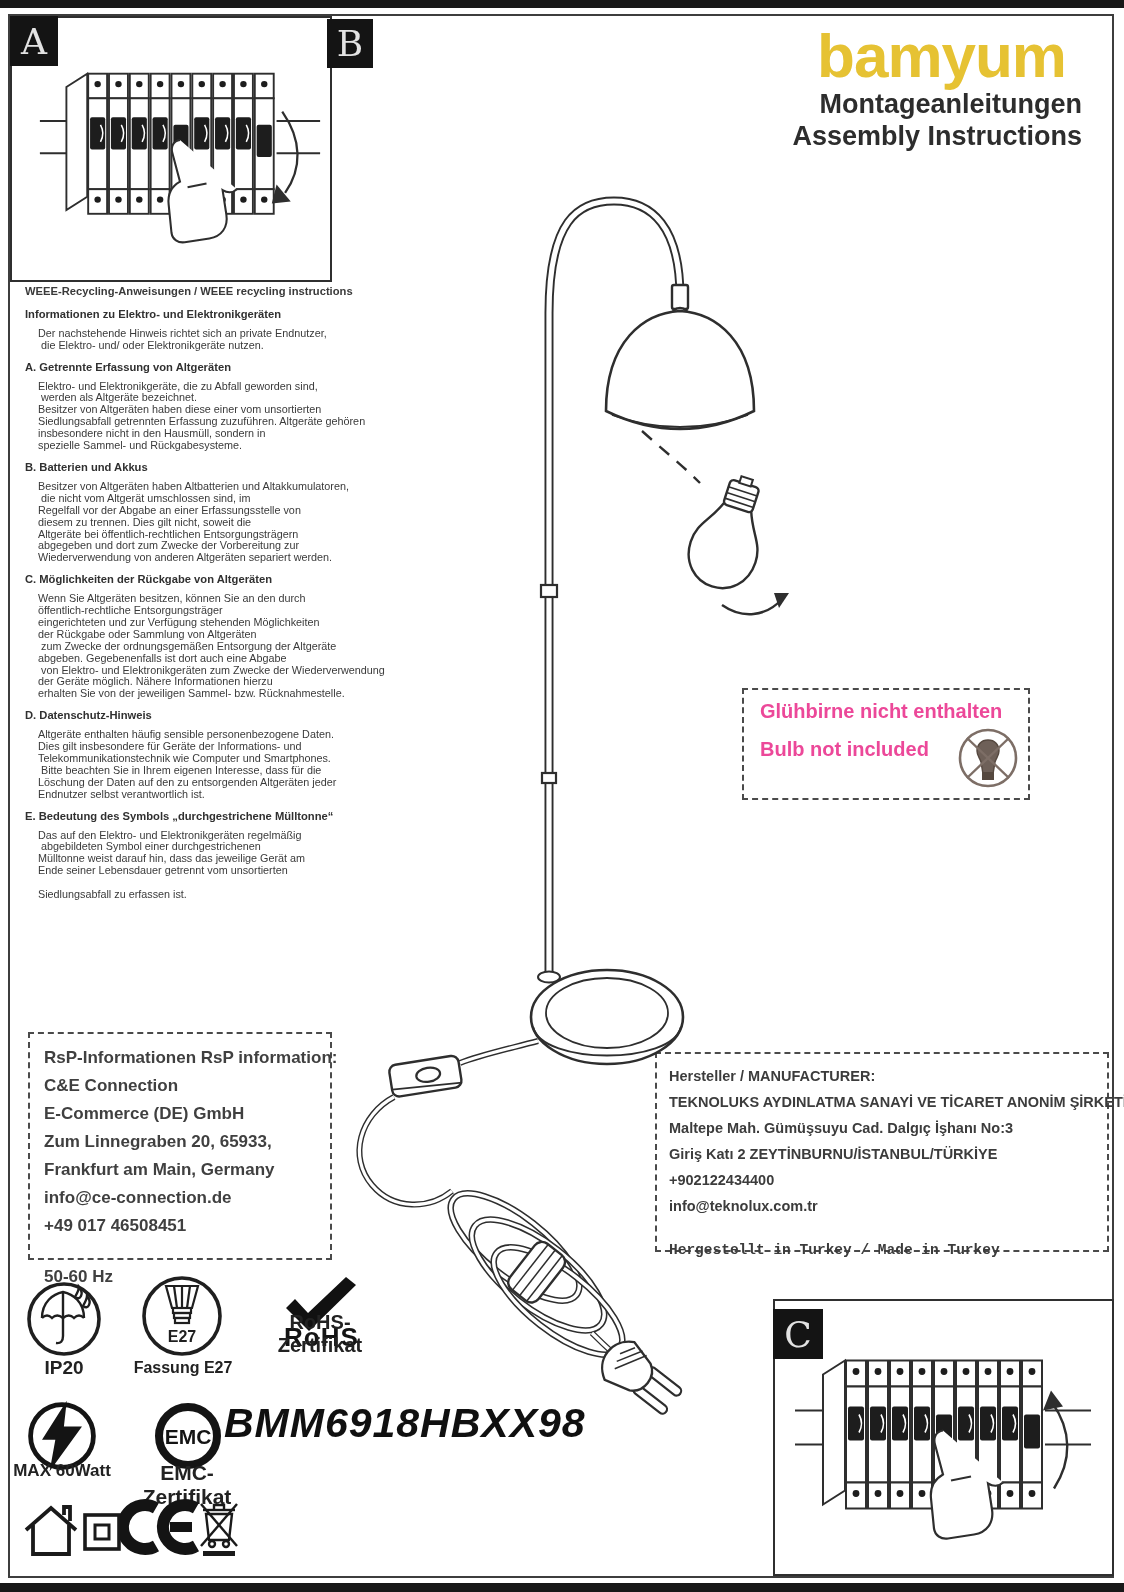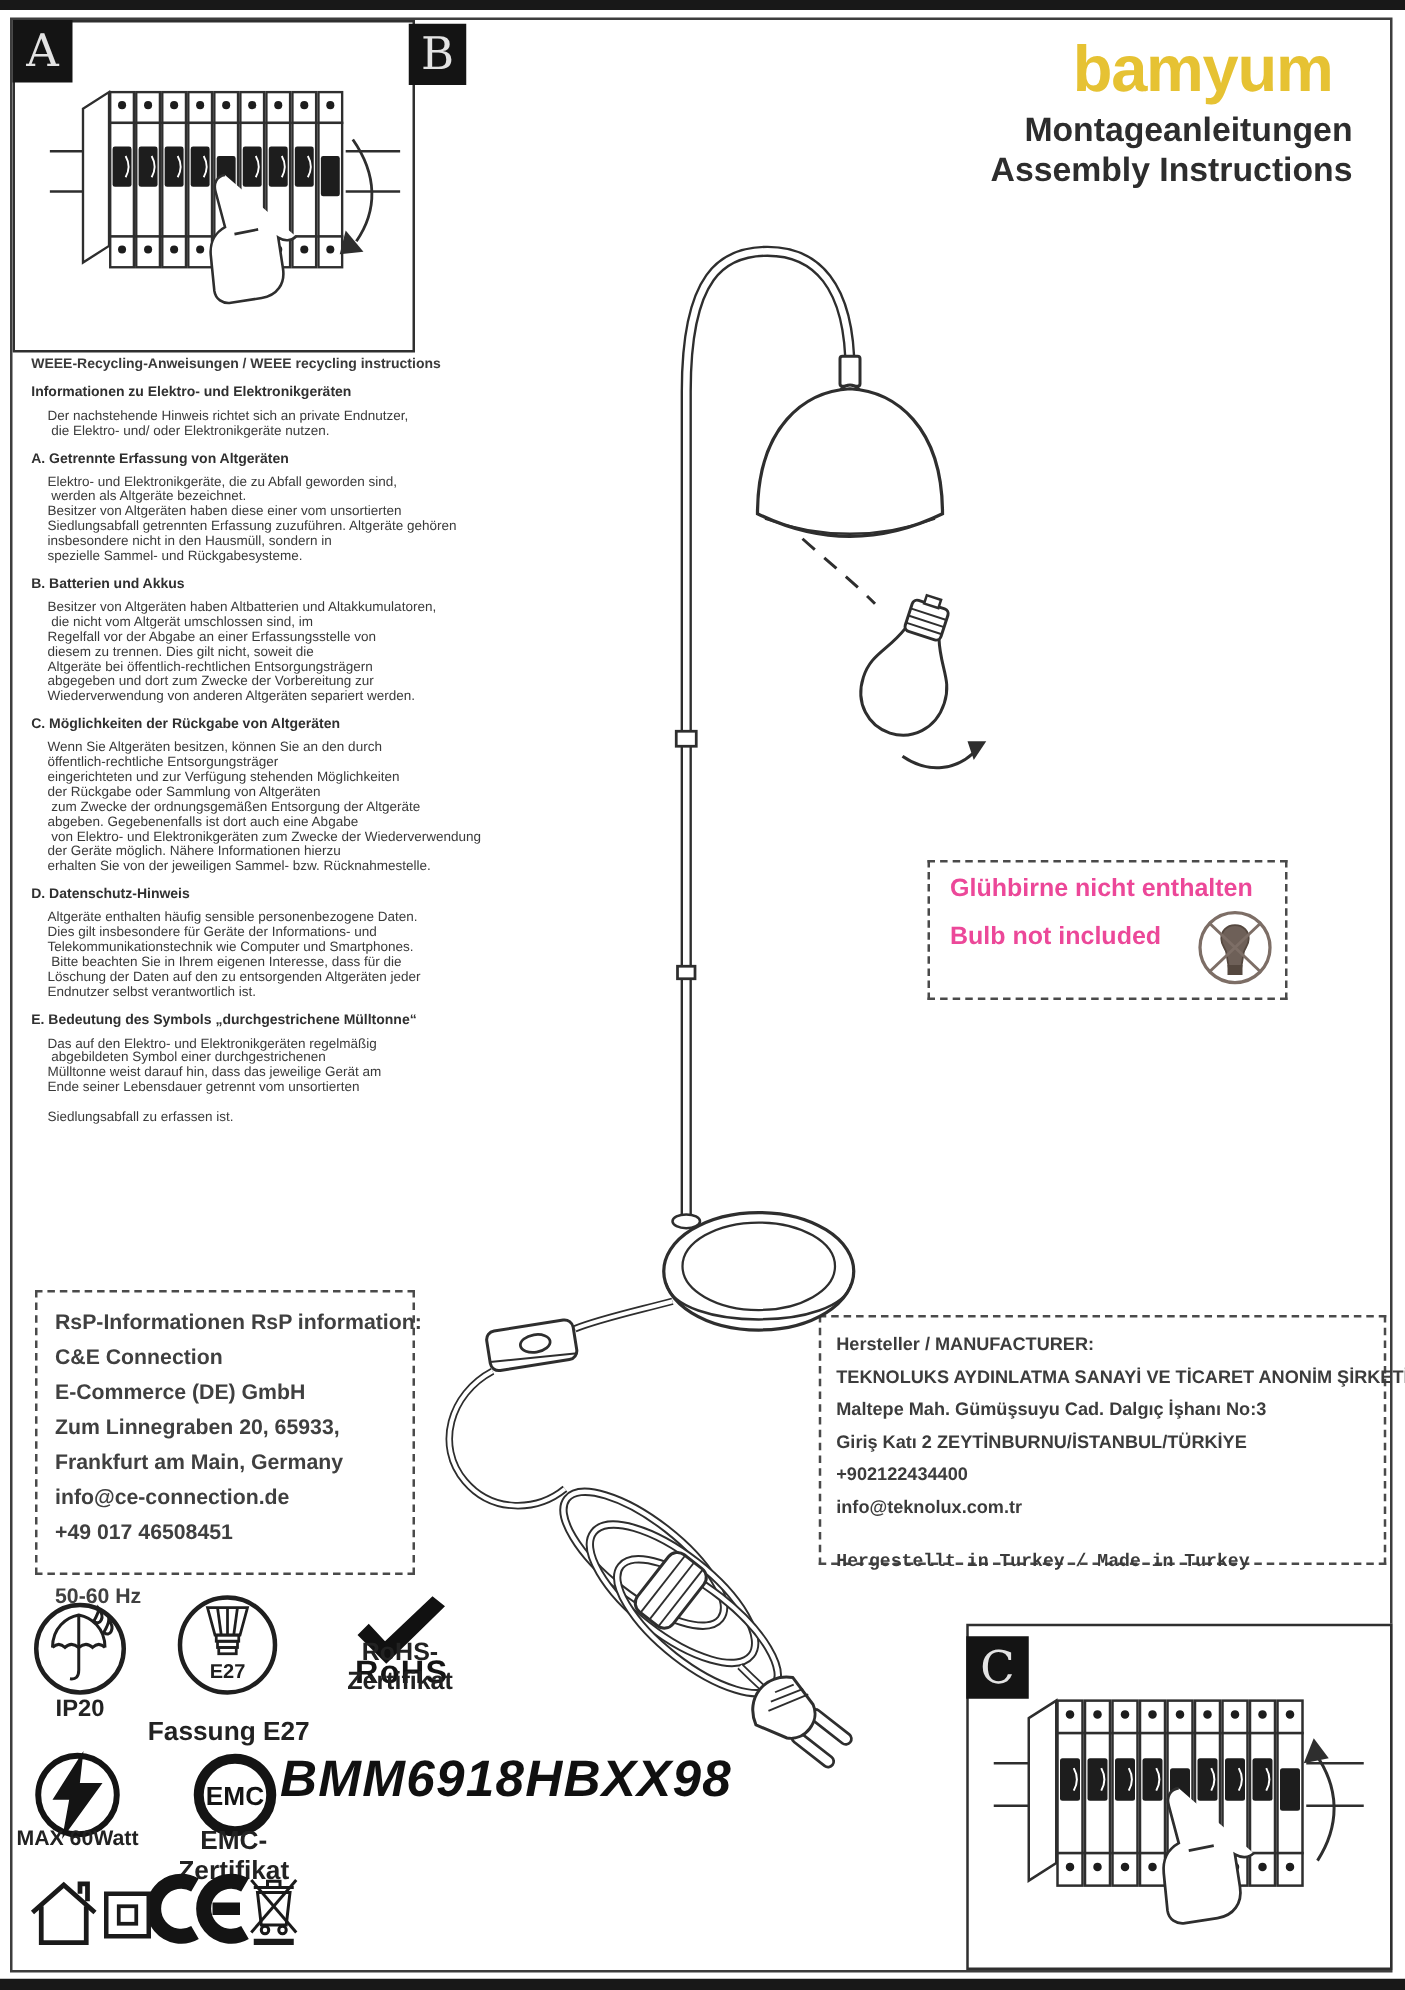--- a/index.html
+++ b/index.html
@@ -6,38 +6,38 @@
   body{width:1124px;height:1592px;position:relative;font-family:"Liberation Sans",sans-serif;overflow:hidden;}
   .abs{position:absolute;}
   .topbar{left:0;top:0;width:1124px;height:8px;background:#181818;}
   .bottombar{left:0;top:1583px;width:1124px;height:9px;background:#181818;}
   .frame{left:8px;top:14px;width:1106px;height:1564px;border:2px solid #3d3d3d;box-sizing:border-box;}
   .panel-letter{width:48px;height:50px;background:#141414;color:#e3e3e3;display:flex;align-items:center;justify-content:center;
     font-family:"DejaVu Serif",serif;font-size:36px;z-index:6;}
   .box-a{left:10px;top:16px;width:322px;height:266px;border:2px solid #2f2f2f;box-sizing:border-box;background:#fff;}
   .box-c{left:773px;top:1299px;width:341px;height:277px;border:2px solid #2f2f2f;box-sizing:border-box;background:#fff;z-index:4;}
   .brand{left:620px;top:24px;width:462px;text-align:right;}
-  .brand .logo{font-size:52px;font-weight:700;color:#e6c233;letter-spacing:-1px;line-height:64px;margin-right:16px;}
+  .brand .logo{font-size:62px;font-weight:700;color:#e6c233;letter-spacing:-1px;line-height:64px;margin-right:16px;}
   .brand .sub{font-size:27px;font-weight:700;color:#2d2d2d;line-height:32px;}
   .weee{left:25px;top:286px;width:442px;color:#3a3a3a;font-size:10.8px;line-height:11.9px;}
   .weee .title{font-weight:700;margin:0 0 11px 0;font-size:11.2px;}
   .weee h4{font-weight:700;margin:0 0 7px 0;font-size:11.2px;color:#303030;}
   .weee p{white-space:pre-wrap;margin:0 0 10px 13px;}
   .dashed{border:2px dashed #4a4a4a;box-sizing:border-box;background:transparent;}
   .bulb-box{left:742px;top:688px;width:288px;height:112px;}
   .bulb-box .bline{position:absolute;left:16px;color:#ec4899;font-size:20px;font-weight:600;}
   .rsp-box{left:28px;top:1032px;width:304px;height:228px;padding:10px 0 0 14px;}
   .rsp-line{font-size:17px;font-weight:600;color:#404040;line-height:28px;white-space:nowrap;}
   .rsp-gap{margin-top:23px;}
   .man-box{left:655px;top:1052px;width:454px;height:200px;padding:9px 0 0 12px;}
   .man-line{font-size:14.5px;font-weight:700;color:#3c3c3c;line-height:26px;white-space:nowrap;}
   .man-foot{margin-top:18px;font-family:Liberation Mono, monospace;}
   .icon-label{font-weight:700;color:#222;text-align:center;}
   .lbl-ip{left:25px;top:1357px;width:78px;font-size:19px;}
-  .lbl-e27{left:108px;top:1359px;width:150px;font-size:21px;margin-top:15px;}
+  .lbl-e27{left:108px;top:1359px;width:150px;font-size:16px;}
   .lbl-rohs{left:258px;top:1311px;width:124px;font-size:20px;}
   .lbl-max{left:8px;top:1461px;width:108px;font-size:17px;}
   .lbl-emc{left:118px;top:1461px;width:138px;font-size:21px;}
   .rohs-word{left:284px;top:1322px;font-size:26px;font-weight:800;color:#141414;letter-spacing:1px;}
   .model{left:224px;top:1400px;font-size:41px;font-weight:800;color:#101010;letter-spacing:1px;font-style:italic;}
   svg{display:block;}
   .wfill{fill:#fff;stroke:#2e2e2e;}
 </style>
 </head>
 <body>

